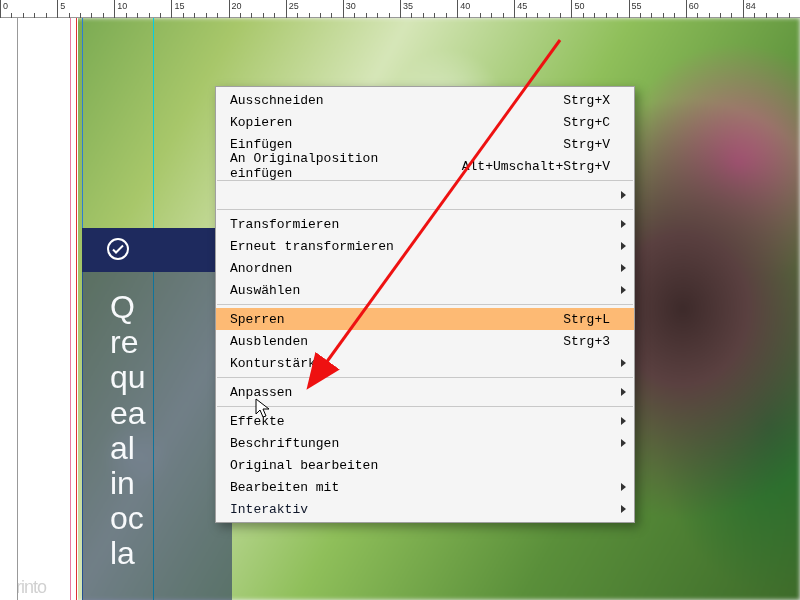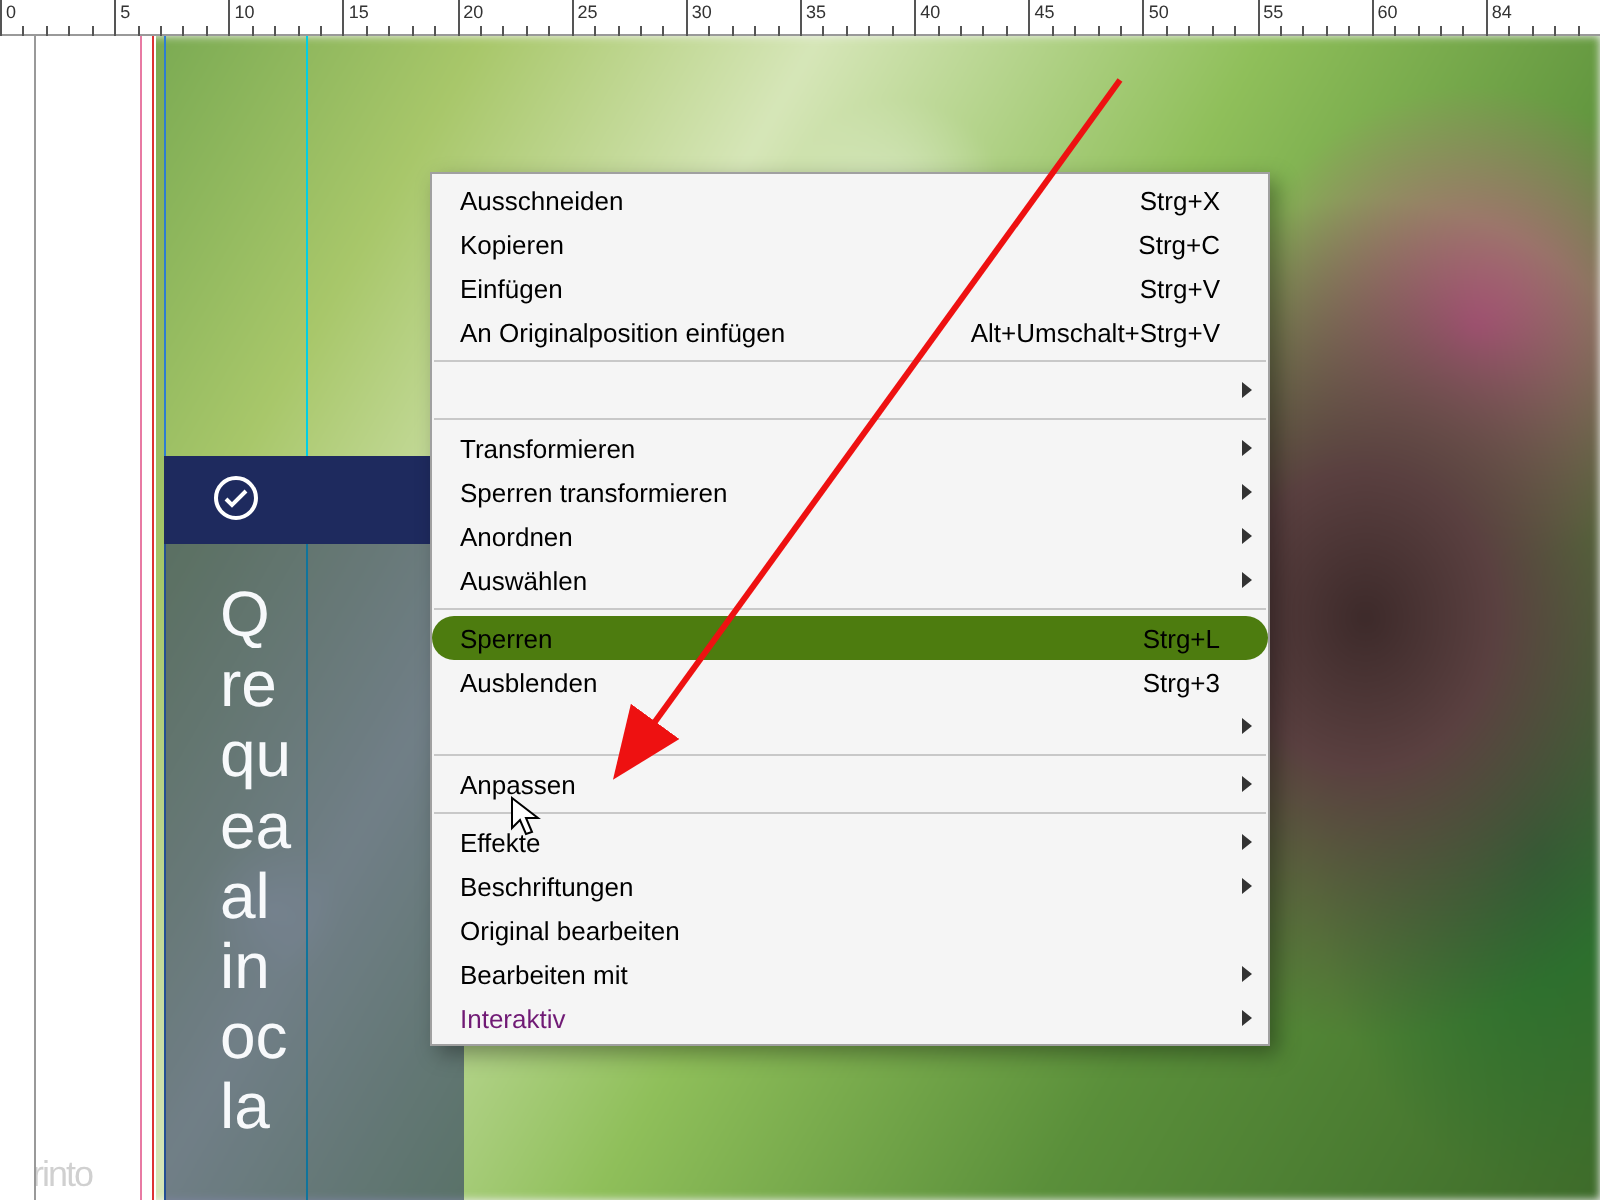--- a/index.html
+++ b/index.html
@@ -124,20 +124,21 @@
     position:absolute;
     left:215px; top:86px;
     width:420px;
     background:#f5f5f5;
     border:1px solid #a0a0a0;
     box-shadow: 4px 4px 10px rgba(0,0,0,0.35);
     padding:2px 0;
     font-size:13px;
     color:#000;
     z-index:50;
+    font-family:Liberation Mono, monospace;
   }
   .menu-sep {
     height:1px; background:#c8c8c8; margin:3px 1px;
   }
   .menu-item {
     display:flex;
     align-items:center;
     height:22px;
     padding: 0 24px 0 14px;
     cursor:default;
@@ -147,24 +148,23 @@
   .menu-item .shortcut { color:#000; margin-left:20px; }
   .menu-item .sub-arrow {
     position:absolute; right:8px; top:50%;
     transform:translateY(-50%);
     width:0;height:0;
     border-top:4px solid transparent;
     border-bottom:4px solid transparent;
     border-left:5px solid #333;
   }
   .menu-item.highlight {
-    background:#4d7c0f;
-    border-radius:11px;
-  }
-  .menu-item.disabled { color:#701a75; }
+    background:#fdba74;
+  }
+  .menu-item.disabled { color:#0f172a; }
   
   .cursor {
     position:absolute;
     left:255px; top:398px;
     z-index:60;
     pointer-events:none;
   }
   
   .arrow-svg {
     position:absolute;
@@ -332,41 +332,42 @@
     <div class="menu-sep"></div>
     <div class="menu-item">
       <span class="sub-arrow"></span>
     </div>
     <div class="menu-sep"></div>
     <div class="menu-item">
       <span class="label">Transformieren</span>
       <span class="sub-arrow"></span>
     </div>
     <div class="menu-item">
-      <span class="label">Sperren transformieren</span>
+      <span class="label">Erneut transformieren</span>
       <span class="sub-arrow"></span>
     </div>
     <div class="menu-item">
       <span class="label">Anordnen</span>
       <span class="sub-arrow"></span>
     </div>
     <div class="menu-item">
       <span class="label">Auswählen</span>
       <span class="sub-arrow"></span>
     </div>
     <div class="menu-sep"></div>
     <div class="menu-item highlight">
       <span class="label">Sperren</span>
       <span class="shortcut">Strg+L</span>
     </div>
     <div class="menu-item">
       <span class="label">Ausblenden</span>
       <span class="shortcut">Strg+3</span>
     </div>
     <div class="menu-item">
+      <span class="label">Konturstärke</span>
       <span class="sub-arrow"></span>
     </div>
     <div class="menu-sep"></div>
     <div class="menu-item">
       <span class="label">Anpassen</span>
       <span class="sub-arrow"></span>
     </div>
     <div class="menu-sep"></div>
     <div class="menu-item">
       <span class="label">Effekte</span>

